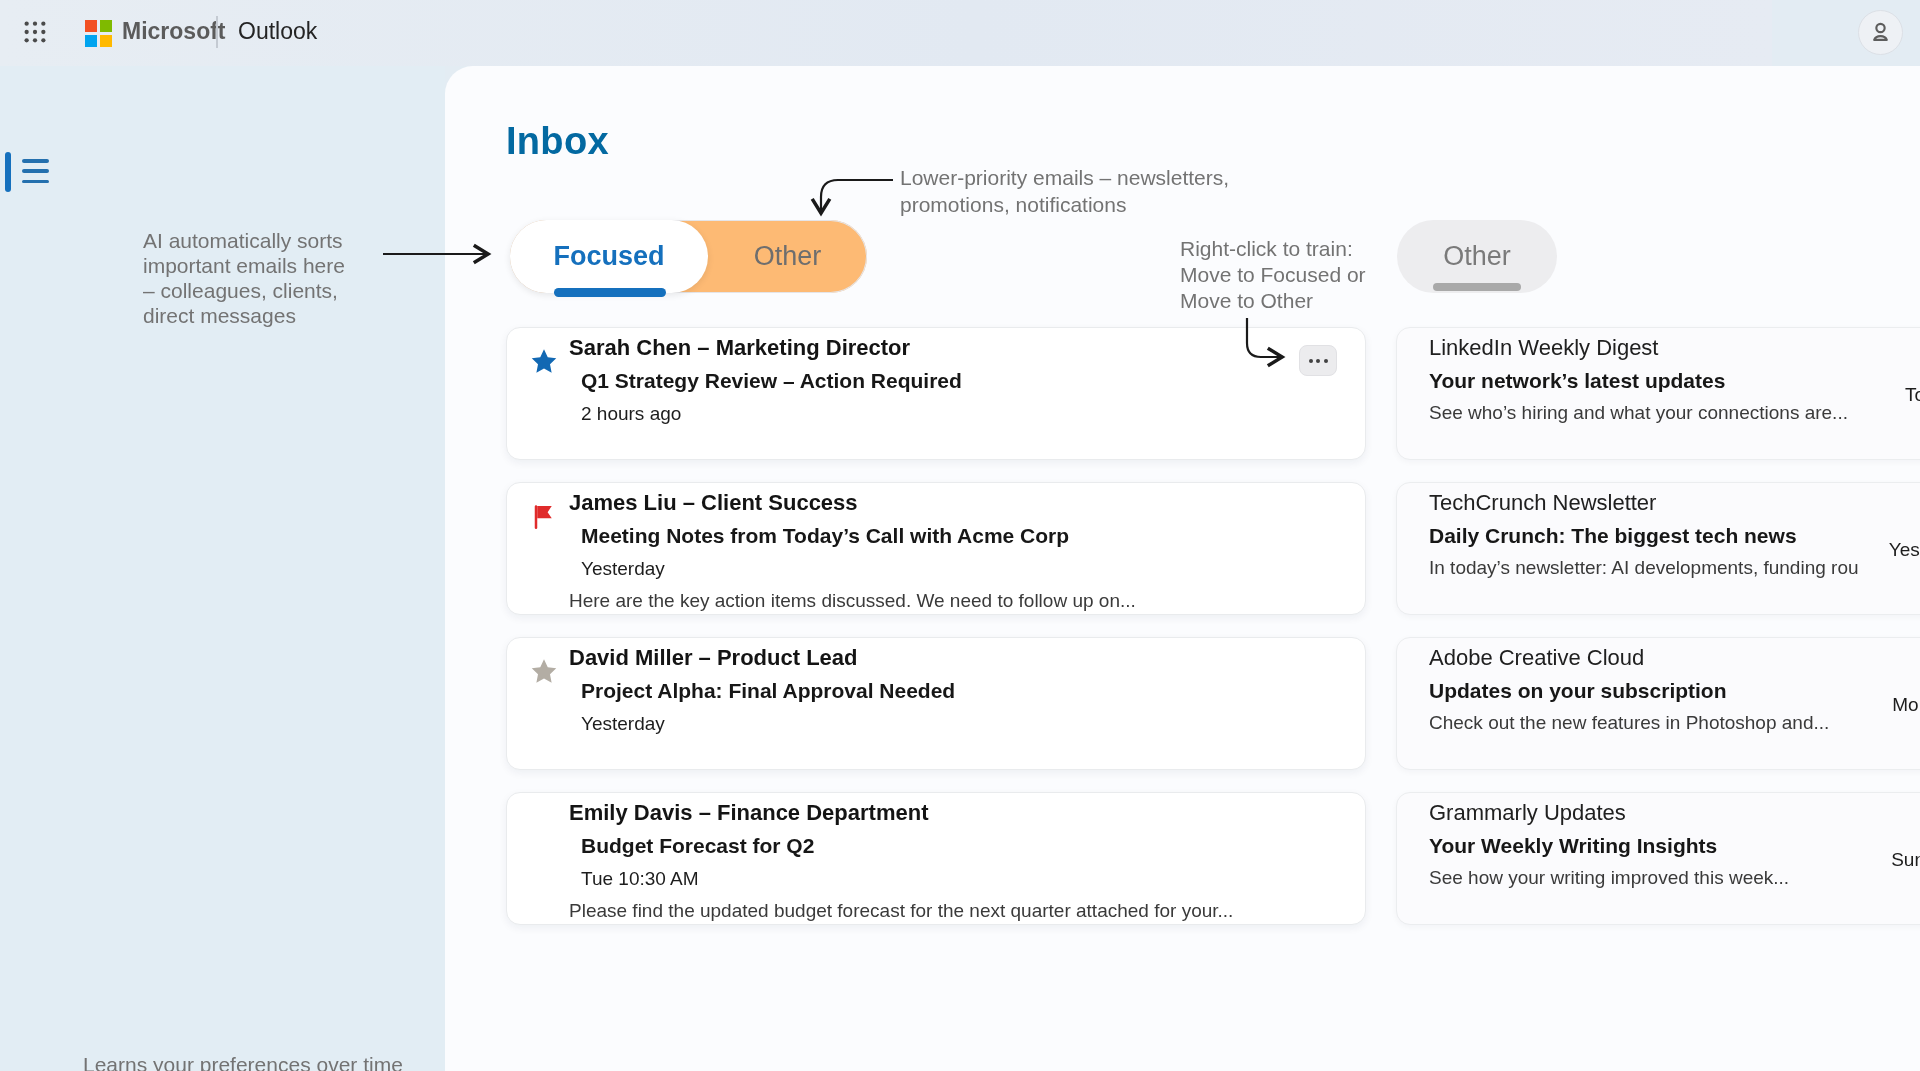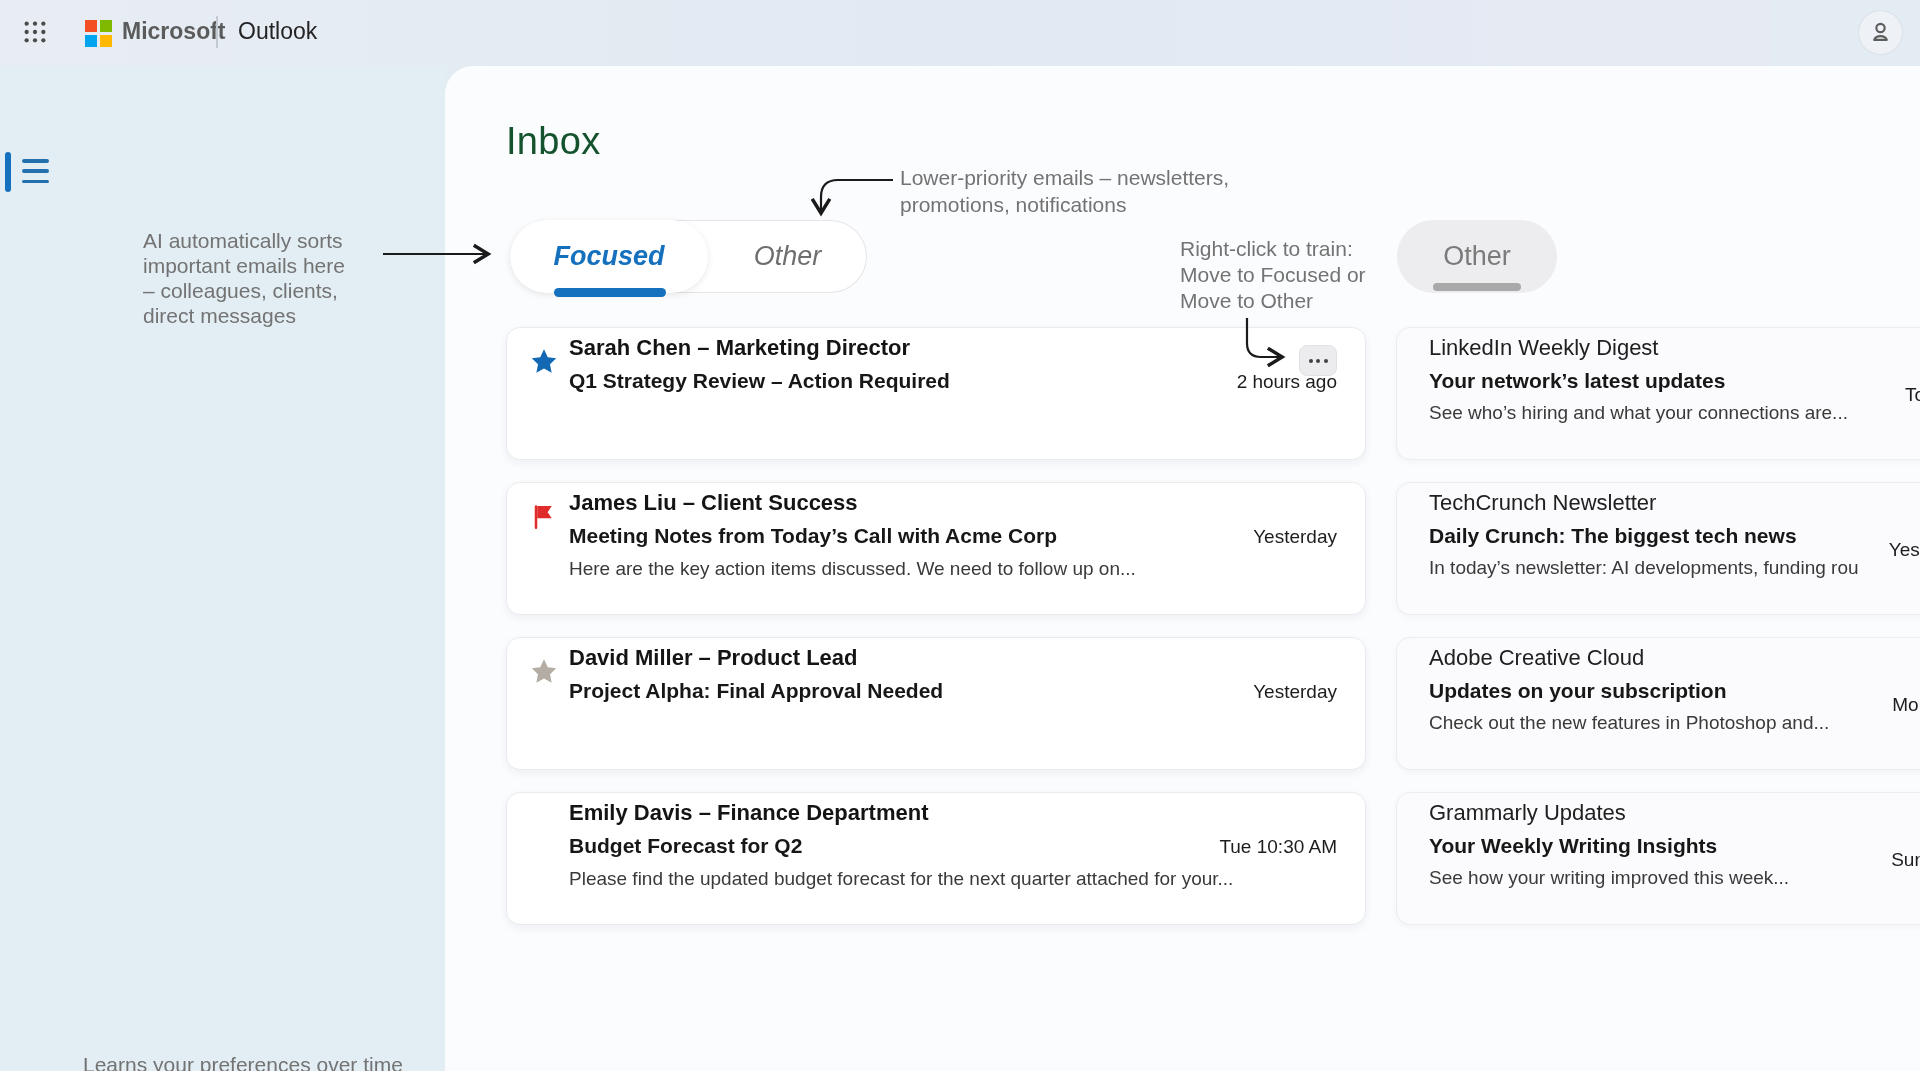--- a/index.html
+++ b/index.html
@@ -36,26 +36,26 @@
   
   .sidebar { position:absolute; left:0; top:66px; width:445px; height:1005px; background:#e2edf4; }
   .accent-bar { position:absolute; left:5px; top:86px; width:6px; height:40px; border-radius:3px; }
   .menu-btn { position:absolute; left:22px; top:90px; width:30px; height:30px;
               display:flex; flex-direction:column; justify-content:space-between; padding:3px 0; cursor:pointer; }
   .menu-btn i { display:block; width:27px; height:3.5px; border-radius:2px; }
 
   
   .panel { position:absolute; left:445px; top:66px; width:1475px; height:1005px;
            background:#fbfcfe; border-top-left-radius:28px; }
-  .page-title { position:absolute; left:506px; top:120px; font-size:38px; font-weight:400;
-                letter-spacing:.3px; color:#14532d; }
+  .page-title { position:absolute; left:506px; top:120px; font-size:38px; font-weight:700;
+                letter-spacing:.3px; color:#0369a1; }
 
   
   .tab-pill { position:absolute; left:510px; top:220px; width:357px; height:73px;
-              background:#ffffff; border-radius:37px; box-shadow:inset 0 0 0 1px #e5e5e8;font-style:italic; }
+              background:#fdba74; border-radius:37px; box-shadow:inset 0 0 0 1px #e5e5e8; }
   .tab-focused { position:absolute; left:0; top:0; width:198px; height:73px; background:#ffffff;
                  border-radius:37px; box-shadow:0 2px 7px rgba(0,0,0,.09);
                  display:flex; align-items:center; justify-content:center;
                  font-size:27px; font-weight:700; cursor:pointer; }
   .tab-underline { position:absolute; left:44px; bottom:-4px; width:112px; height:9px; border-radius:5px; }
   .tab-other { position:absolute; left:198px; top:0; width:159px; height:73px;
                display:flex; align-items:center; justify-content:center;
                font-size:27px; color:#6e6e6e; cursor:pointer; }
   .other-pill { position:absolute; left:1397px; top:220px; width:160px; height:73px;
                 background:#ededef; border-radius:37px; cursor:pointer; }
@@ -75,21 +75,21 @@
   .card { position:absolute; height:133px; border-radius:14px; z-index:2; cursor:pointer; }
   .f-card { left:506px; width:860px; background:#ffffff; border:1px solid #e9ebed;
             box-shadow:0 3px 9px rgba(15,30,60,.06); }
   .o-card { left:1396px; width:560px; background:#fbfbfd; border:1px solid #ebedef;
             box-shadow:0 2px 6px rgba(15,30,60,.04); }
   .e-icon { position:absolute; left:22px; top:19px; width:32px; height:32px; }
   .e-body { position:absolute; top:4px; left:62px; right:28px; }
   .o-card .e-body { left:32px; right:26px; }
   .e-sender { font-size:22px; font-weight:700; line-height:32px; color:#141414; white-space:nowrap; }
   .o-card .e-sender { font-weight:400; color:#202020; }
-  .e-row { display:flex; justify-content:space-between; align-items:baseline; line-height:33px; }
+  .e-row { display:flex; justify-content:space-between; align-items:baseline; line-height:33px;flex-direction:column; }
   .e-subject { font-size:21px; font-weight:700; color:#171717; white-space:nowrap; }
   .e-time { font-size:19px; color:#1d1d1d; white-space:nowrap; margin-left:12px; }
   .o-time { position:absolute; right:30px; top:56px; font-size:19px; color:#1d1d1d; white-space:nowrap; }
   .e-preview { font-size:19px; line-height:31px; color:#3a3a3a; white-space:nowrap; }
   .more-btn { position:absolute; top:17px; right:28px; width:38px; height:31px;
               background:#ececee; border:1px solid #e1e1e4; border-radius:8px;
               display:flex; align-items:center; justify-content:center; gap:3.5px; cursor:pointer; }
   .more-btn i { width:4px; height:4px; border-radius:50%; background:#424242; }
 </style>
 </head>

